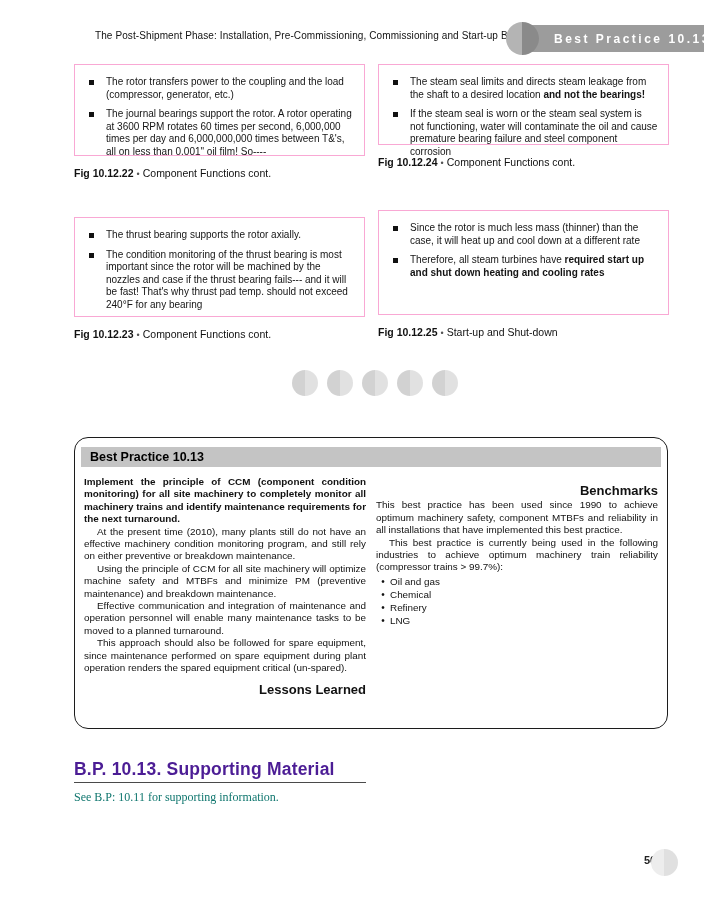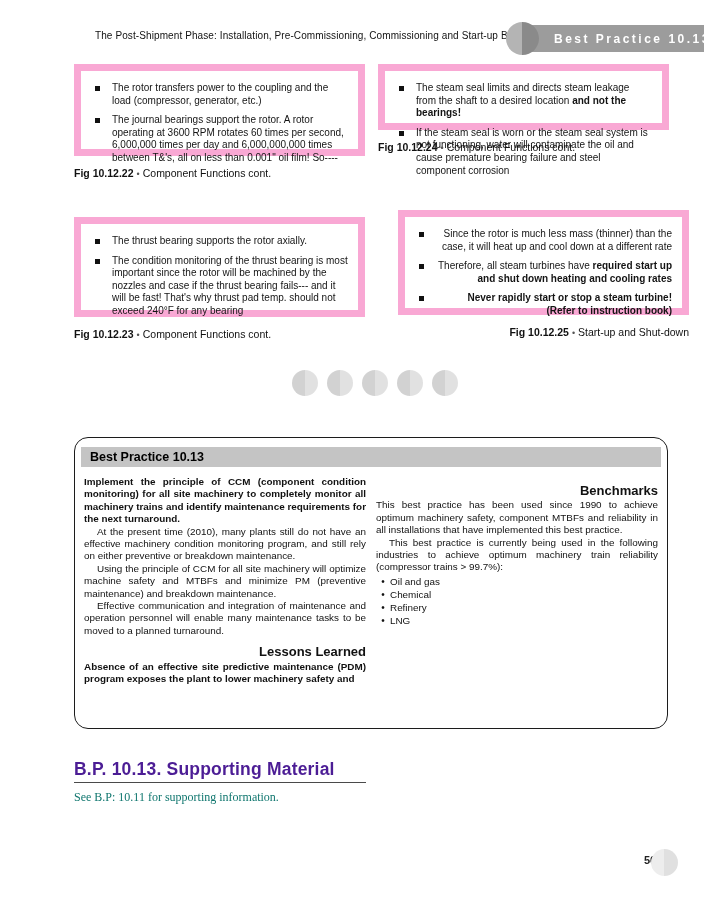--- a/index.html
+++ b/index.html
@@ -32,44 +32,44 @@
   }
   .badge-circle {
     position: absolute; left: 506px; top: 22px;
     width: 33px; height: 33px; border-radius: 50%;
     background: linear-gradient(to right, #b4b4b4 50%, #8a8a8a 50%);
   }
 
   
   .fig-col { position: absolute; width: 291px; }
   .fig-box {
-    border: 7px solid #f9a8d4;
+    border: 1px solid #f9a8d4;
     background: #fff;
     padding: 11px 10px 8px 12px;
     font-size: 10px; line-height: 12.6px; color: #141414;
   }
   .fbullet { display: flex; margin-bottom: 7px; }
   .fbullet:last-child { margin-bottom: 0; }
   .sq {
     flex: 0 0 auto;
     width: 5px; height: 5px; background: #111;
     margin: 4px 12px 0 2px;
   }
   .btext { flex: 1 1 auto; }
   .btext b { font-weight: bold; }
   .fig-caption { margin-top: 11px; font-size: 10.5px; color: #111; }
   .fig-caption .flabel { font-weight: bold; }
   .fig-caption .fsep { color: #555; padding: 0 3px; font-size: 9px; }
 
   .col-22 { left: 74px; top: 64px; }
   .col-24 { left: 378px; top: 64px; }
   .col-23 { left: 74px; top: 217px; }
-  .col-25 { left: 398px; top: 210px; text-align: right; }
+  .col-25 { left: 378px; top: 210px; }
   .col-22 .fig-box { height: 92px; }
-  .col-24 .fig-box { height: 66px; }
+  .col-24 .fig-box { height: 81px; }
   .col-23 .fig-box { height: 100px; }
   .col-25 .fig-box { height: 105px; }
 
   
   .dots-row { position: absolute; left: 292px; top: 370px; display: flex; }
   .dot {
     width: 26px; height: 26px; border-radius: 50%;
     background: linear-gradient(to right, #d2d2d2 50%, #e1e1e1 50%);
     margin-right: 9px;
   }
@@ -190,24 +190,20 @@
   <div class="fig-col col-25">
     <div class="fig-box">
       <div class="fbullet">
         <span class="sq"></span>
         <span class="btext"><span>Since the rotor is much less mass (thinner) than the case, it will heat up and cool down at a different rate</span><b></b></span>
       </div>
       <div class="fbullet">
         <span class="sq"></span>
         <span class="btext"><span>Therefore, all steam turbines have </span><b>required start up and shut down heating and cooling rates</b></span>
       </div>
-      <div class="fbullet">
-        <span class="sq"></span>
-        <span class="btext"><span></span><b>Never rapidly start or stop a steam turbine! (Refer to instruction book)</b></span>
-      </div>
     </div>
     <div class="fig-caption">
       <span class="flabel">Fig 10.12.25</span><span class="fsep">•</span><span>Start-up and Shut-down</span>
     </div>
   </div>
 
   <div class="dots-row">
     <div class="dot"></div>
     <div class="dot"></div>
     <div class="dot"></div>
@@ -216,22 +212,22 @@
   </div>
 
   <div class="bp-box">
     <div class="bp-title-bar">Best Practice 10.13</div>
     <div class="bp-cols">
       <div class="bp-col">
         <p class="bp-lead">Implement the principle of CCM (component condition monitoring) for all site machinery to completely monitor all machinery trains and identify maintenance requirements for the next turnaround.</p>
         <p class="bp-ind">At the present time (2010), many plants still do not have an effective machinery condition monitoring program, and still rely on either preventive or breakdown maintenance.</p>
         <p class="bp-ind">Using the principle of CCM for all site machinery will optimize machine safety and MTBFs and minimize PM (preventive maintenance) and breakdown maintenance.</p>
         <p class="bp-ind">Effective communication and integration of maintenance and operation personnel will enable many maintenance tasks to be moved to a planned turnaround.</p>
+        <p class="bp-ind">This approach should also be followed for spare equipment, since maintenance performed on spare equipment during plant operation renders the spared equipment critical (un-spared).</p>
         <div class="bp-head">Lessons Learned</div>
-        <p class="bp-bold">Absence of an effective site predictive maintenance (PDM) program exposes the plant to lower machinery safety and</p>
       </div>
       <div class="bp-col">
         <div class="bp-head">Benchmarks</div>
         <p>This best practice has been used since 1990 to achieve optimum machinery safety, component MTBFs and reliability in all installations that have implemented this best practice.</p>
         <p class="bp-ind">This best practice is currently being used in the following industries to achieve optimum machinery train reliability (compressor trains &gt; 99.7%):</p>
         <ul class="ind-list">
           <li>
               <span class="rbullet">•</span>
               <span>Oil and gas</span>
             </li>

